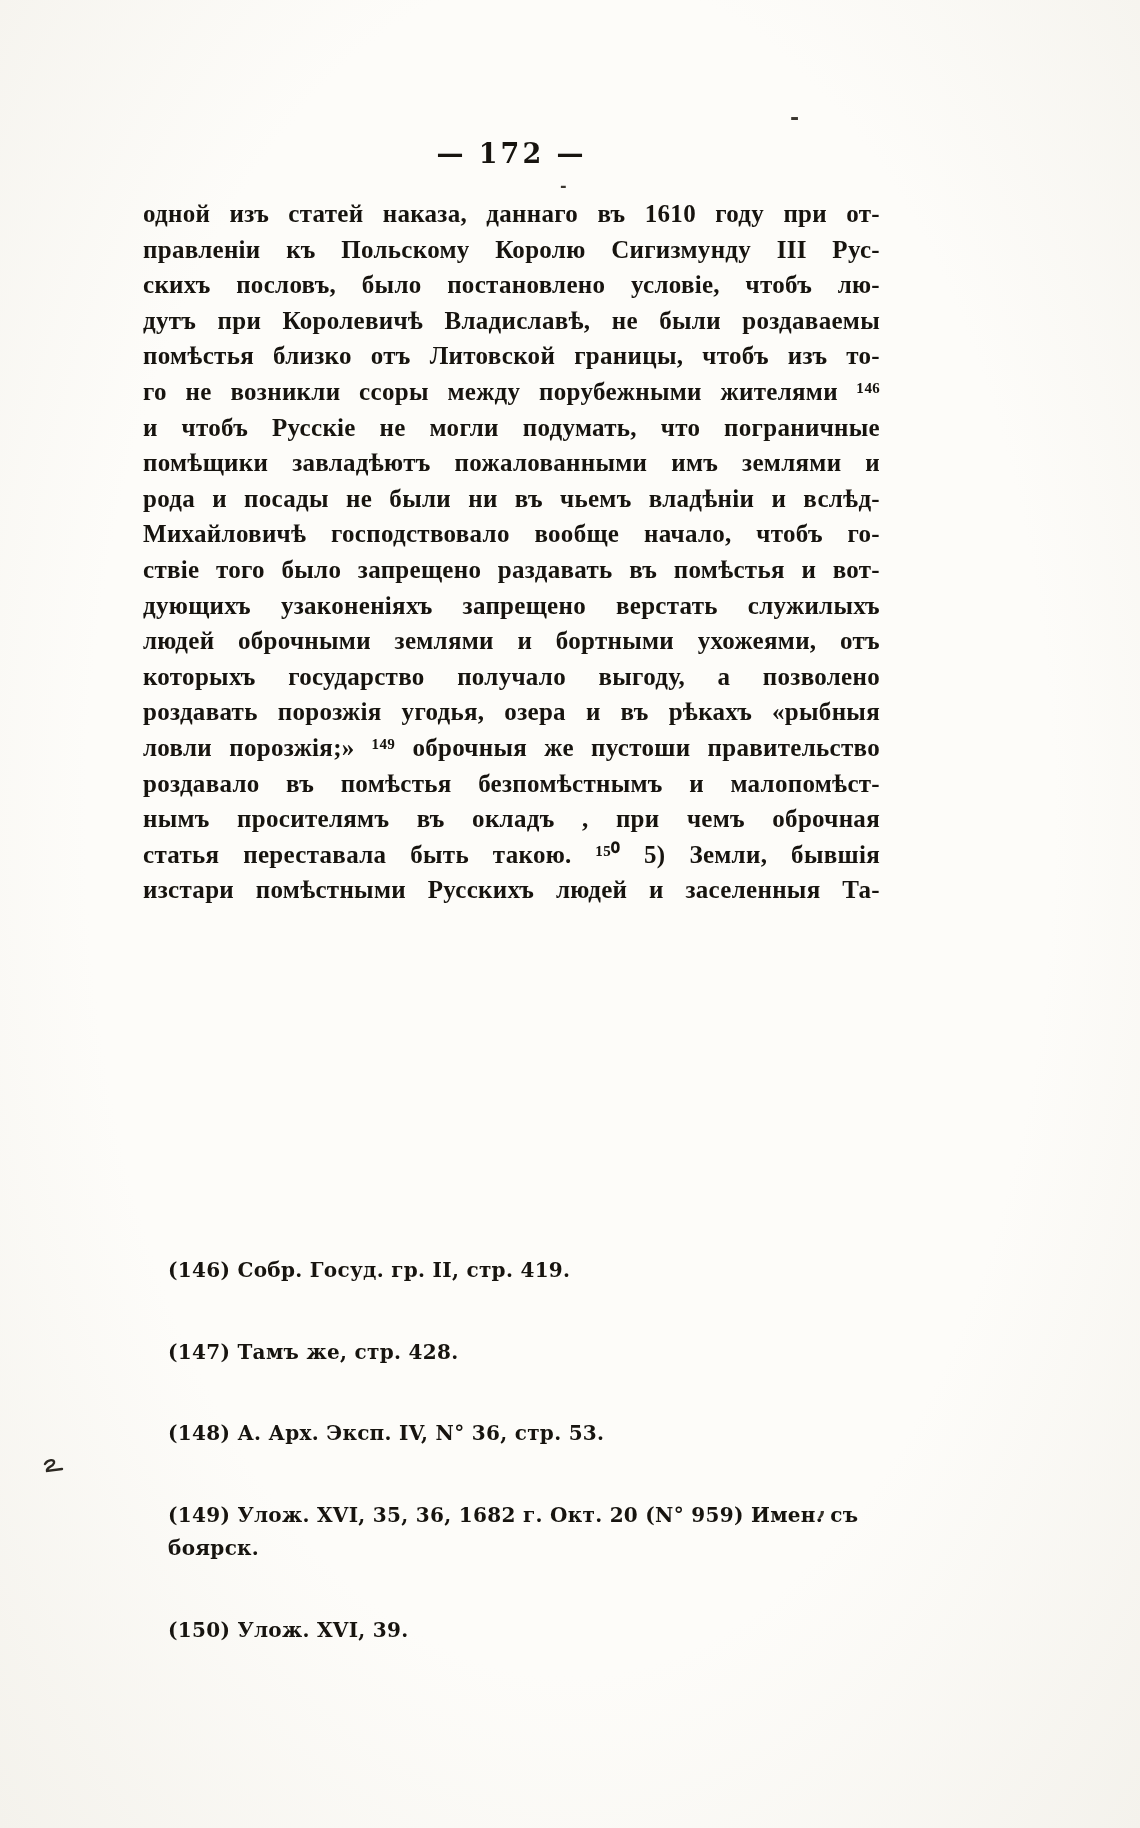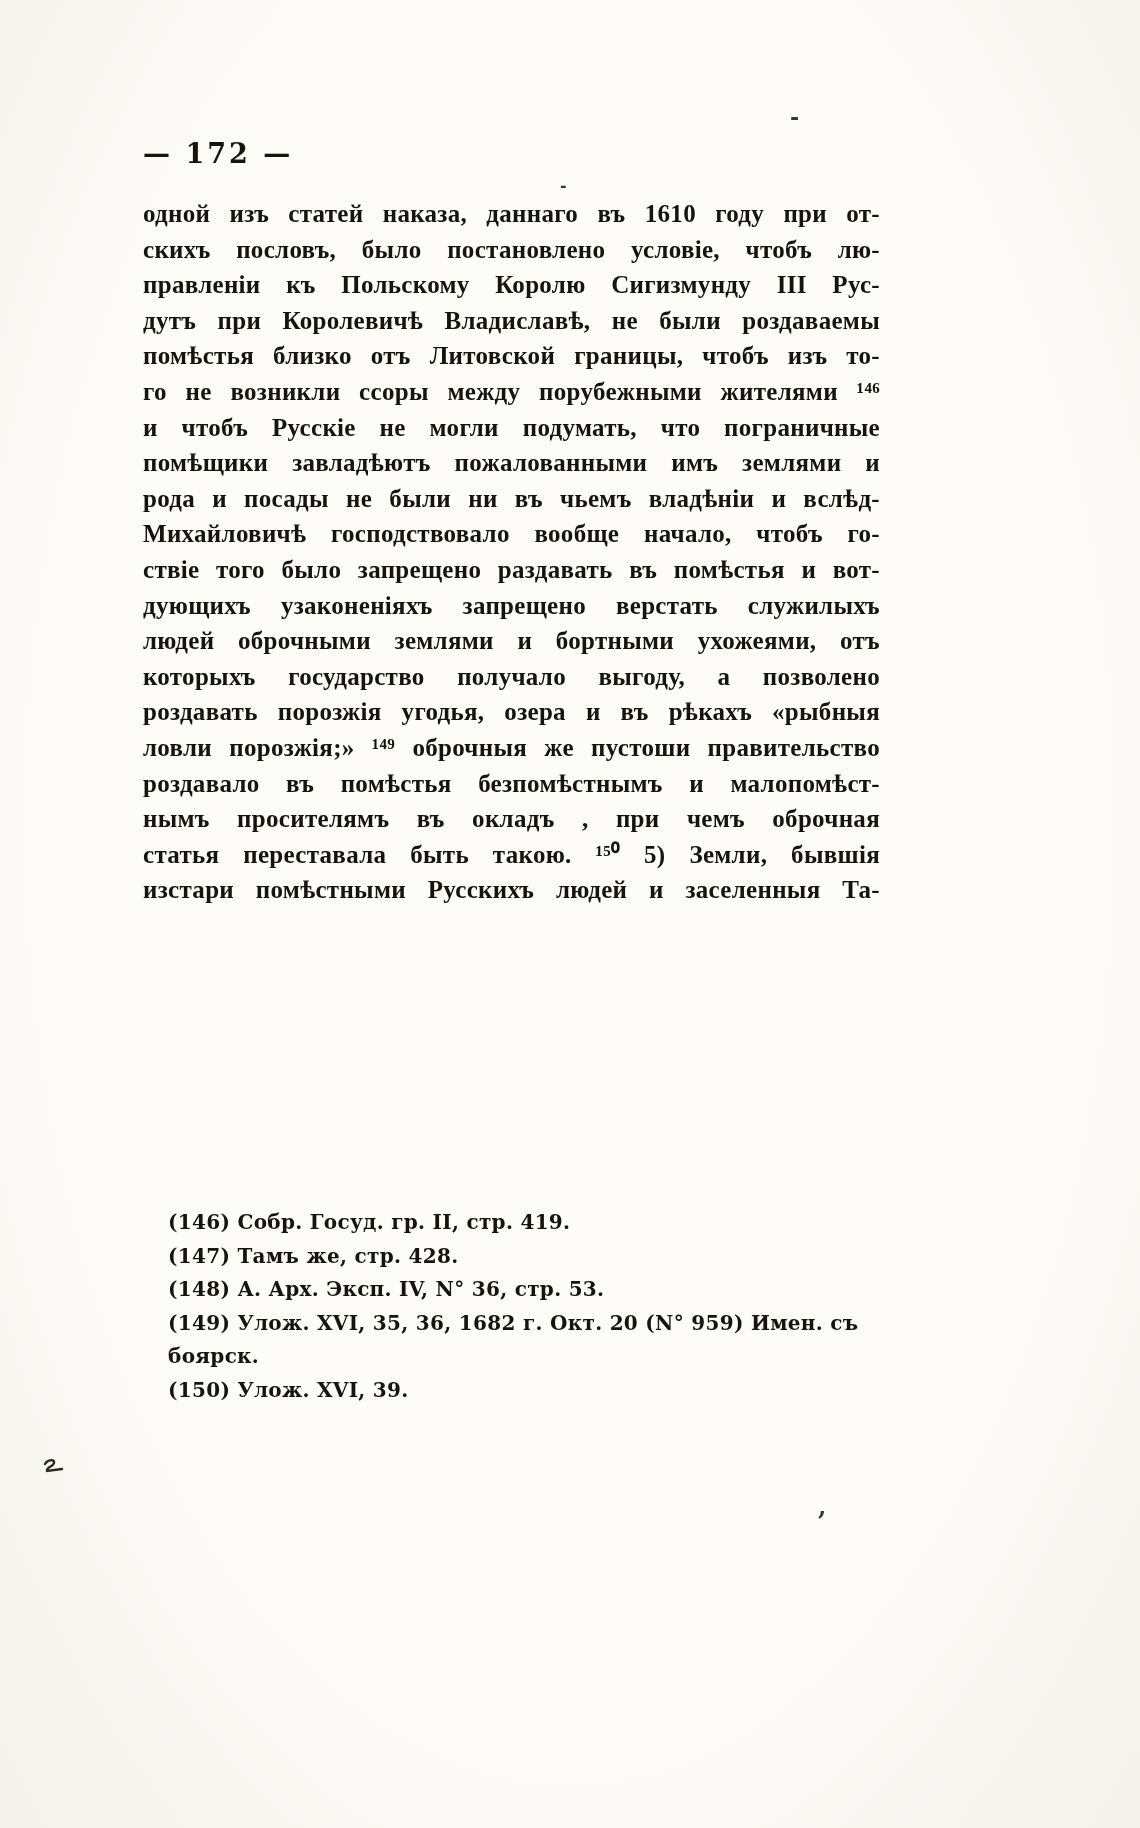--- a/index.html
+++ b/index.html
@@ -8,40 +8,40 @@
     width:1140px;height:1828px;
     margin:0 auto;
     background:#fbfaf6;
     background-image:radial-gradient(ellipse at 50% 45%, #fdfcf9 60%, #f4f2ec 100%);
     font-family:"DejaVu Serif", serif;
     color:#17140f;
     overflow:hidden;
   }
   .pagenum{
     position:absolute;top:138px;left:143px;width:737px;
-    text-align:left;
+    text-align:center;
     font-size:27px;font-weight:bold;letter-spacing:3px;
   }
   .textblock{
     position:absolute;top:196px;left:143px;width:737px;
     font-size:25px;font-weight:bold;
   }
   .line{
     line-height:35.6px;
     text-align:justify;
     -moz-text-align-last:justify;
     text-align-last:justify;
     letter-spacing:0.3px;
     font-family:Liberation Serif, serif;
   }
   .footnotes{
     position:absolute;top:1206px;left:140px;width:748px;
     font-size:20px;font-weight:bold;
   }
-  .fn{line-height:33.5px;letter-spacing:0.3px;}
+  .fn{line-height:33.5px;letter-spacing:0.3px;margin-top:48px;}
   .fn.indent{padding-left:28px;}
   .artifact{
     position:absolute;font-weight:bold;color:#3a362f;
   }
   .artifact.dash-top{top:104px;left:790px;font-size:22px;}
   .artifact.dash-under-num{top:176px;left:560px;font-size:16px;}
   .artifact.comma-bottom{top:1492px;left:818px;font-size:24px;}
   .printer-mark{
     position:absolute;top:1458px;left:42px;width:24px;height:18px;
   }
@@ -51,22 +51,22 @@
 
 <div class="page">
 
   <div class="pagenum">— 172 —</div>
 
   <span class="artifact dash-top">-</span>
   <span class="artifact dash-under-num">-</span>
 
   <div class="textblock">
     <div class="line">одной изъ статей наказа, даннаго въ 1610 году при от-</div>
+    <div class="line">правленіи къ Польскому Королю Сигизмунду III Рус-</div>
     <div class="line">скихъ пословъ, было постановлено условіе, чтобъ лю-</div>
-    <div class="line">правленіи къ Польскому Королю Сигизмунду III Рус-</div>
     <div class="line">дутъ при Королевичѣ Владиславѣ, не были роздаваемы</div>
     <div class="line">помѣстья близко отъ Литовской границы, чтобъ изъ то-</div>
     <div class="line">го не возникли ссоры между порубежными жителями ¹⁴⁶</div>
     <div class="line">и чтобъ Русскіе не могли подумать, что пограничные</div>
     <div class="line">помѣщики завладѣютъ пожалованными имъ землями и</div>
     <div class="line">рода и посады не были ни въ чьемъ владѣніи и вслѣд-</div>
     <div class="line">Михайловичѣ господствовало вообще начало, чтобъ го-</div>
     <div class="line">ствіе того было запрещено раздавать въ помѣстья и вот-</div>
     <div class="line">дующихъ узаконеніяхъ запрещено верстать служилыхъ</div>
     <div class="line">людей оброчными землями и бортными ухожеями, отъ</div>

